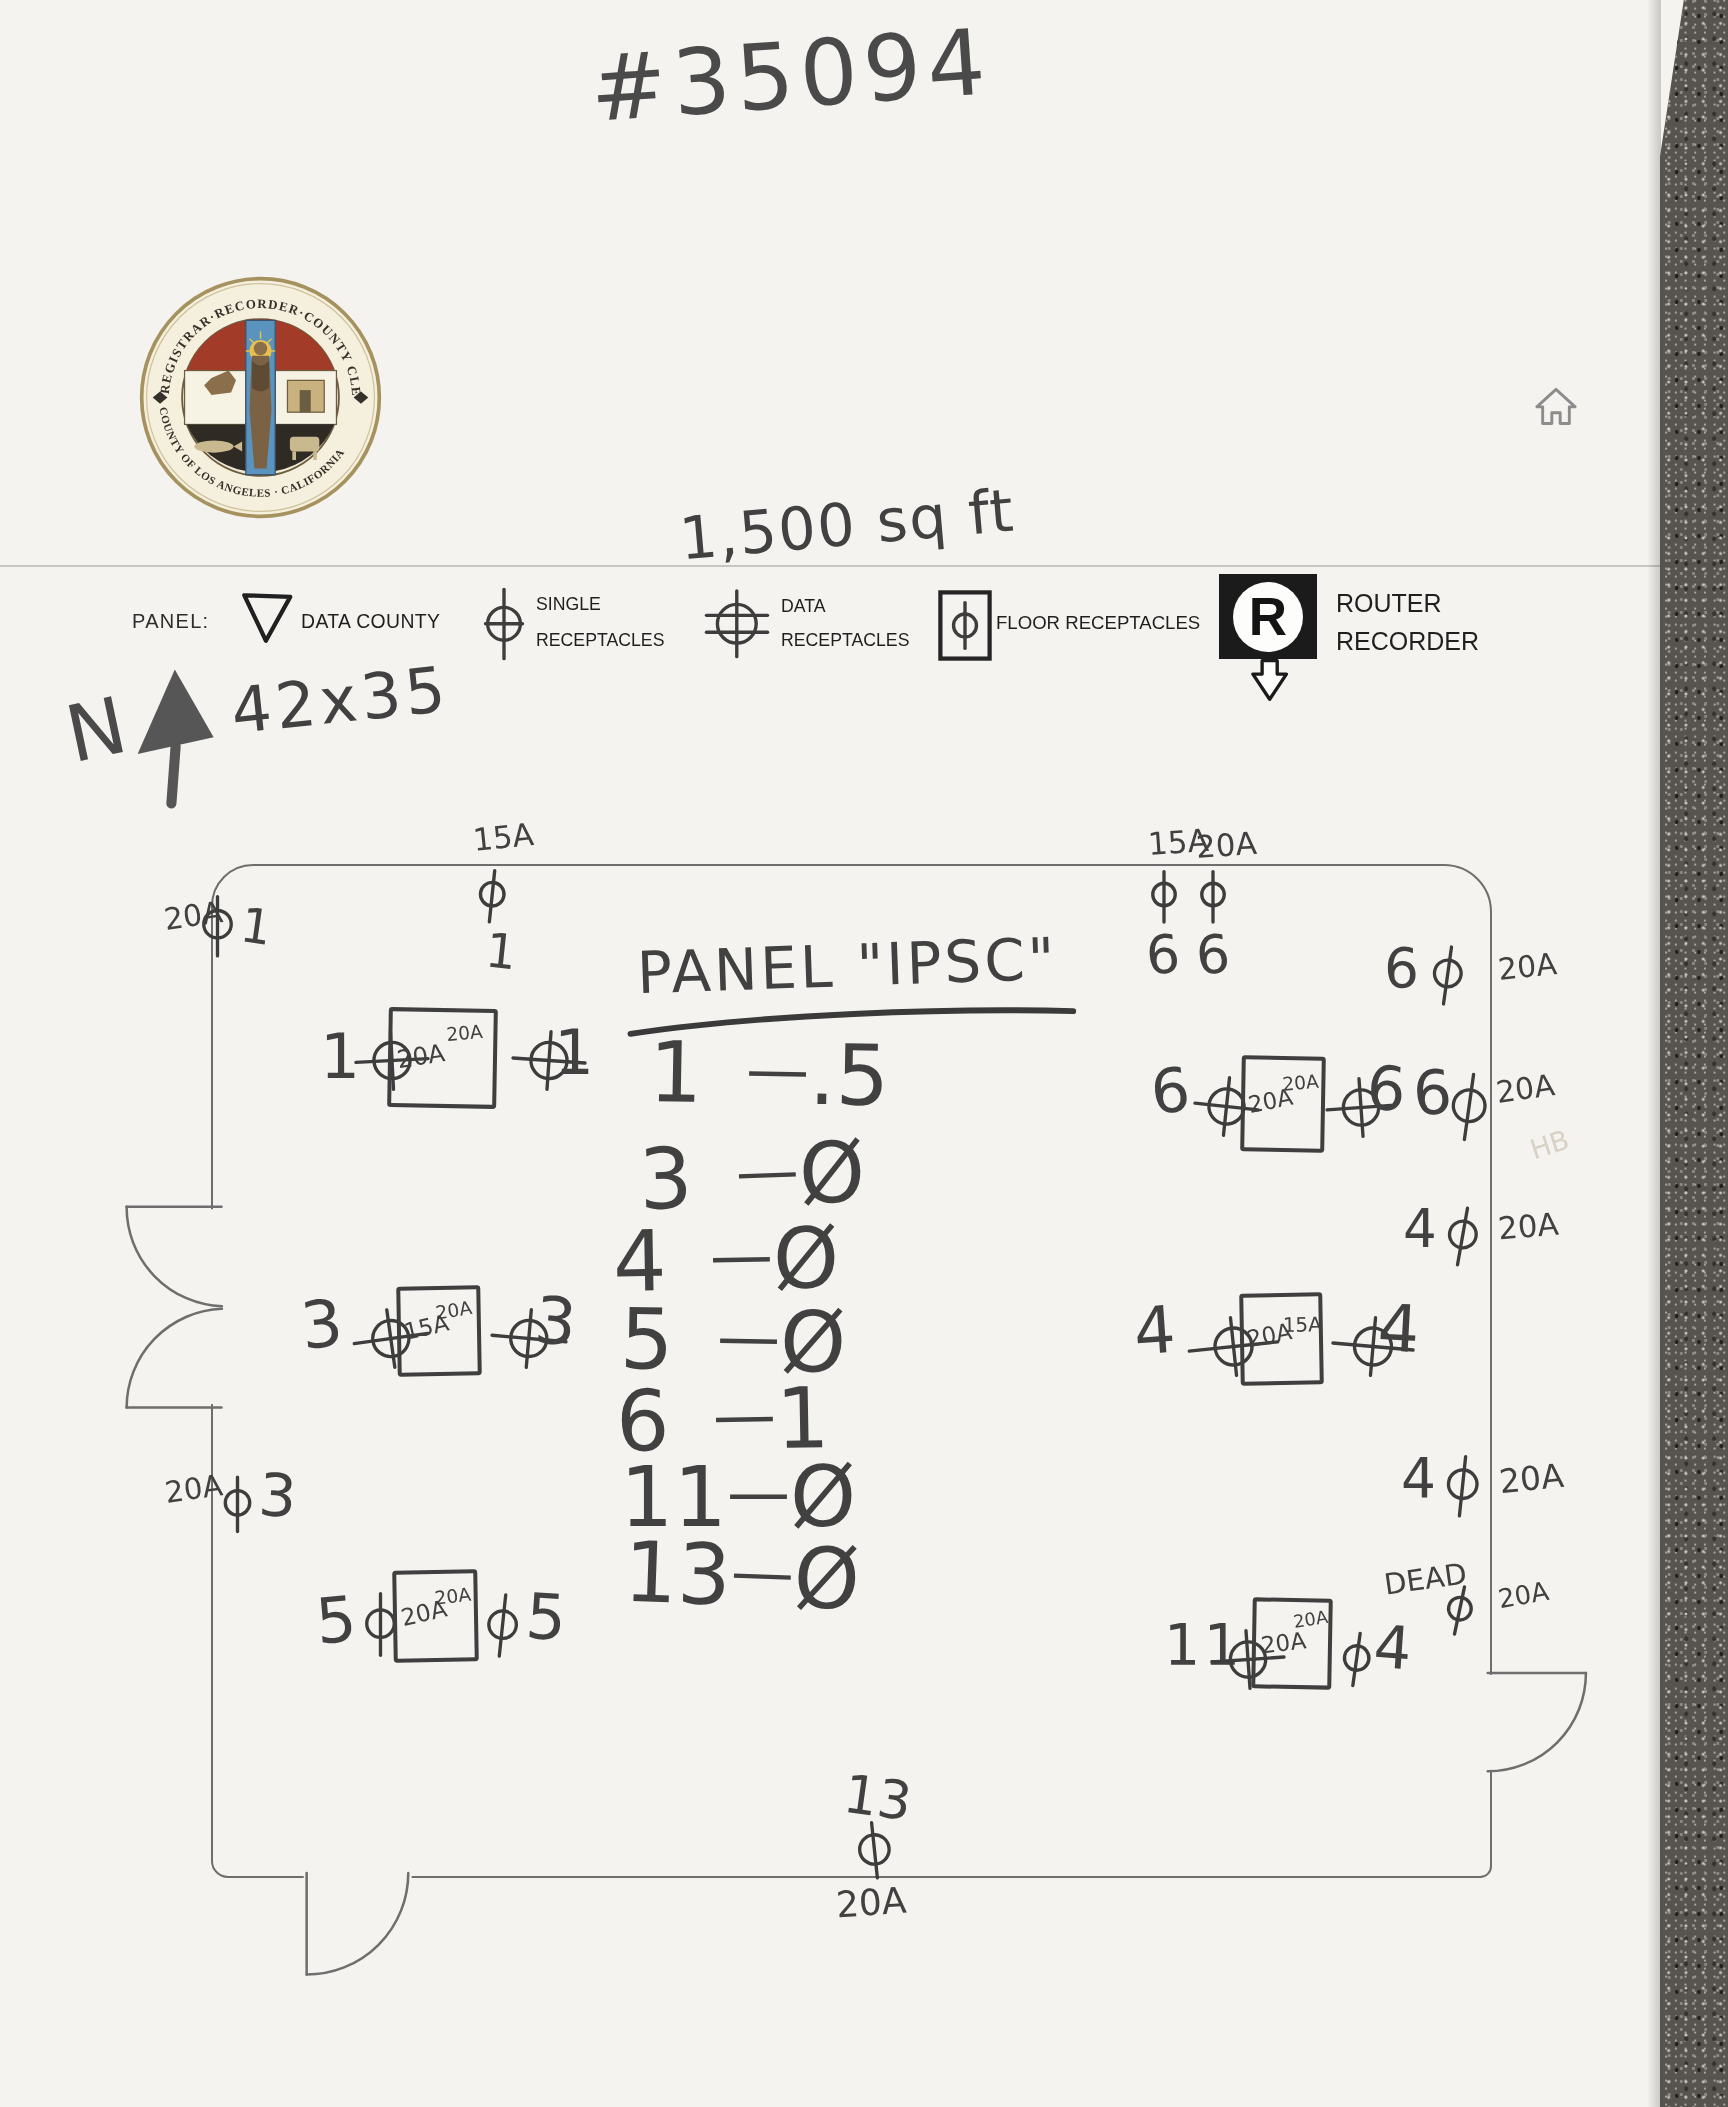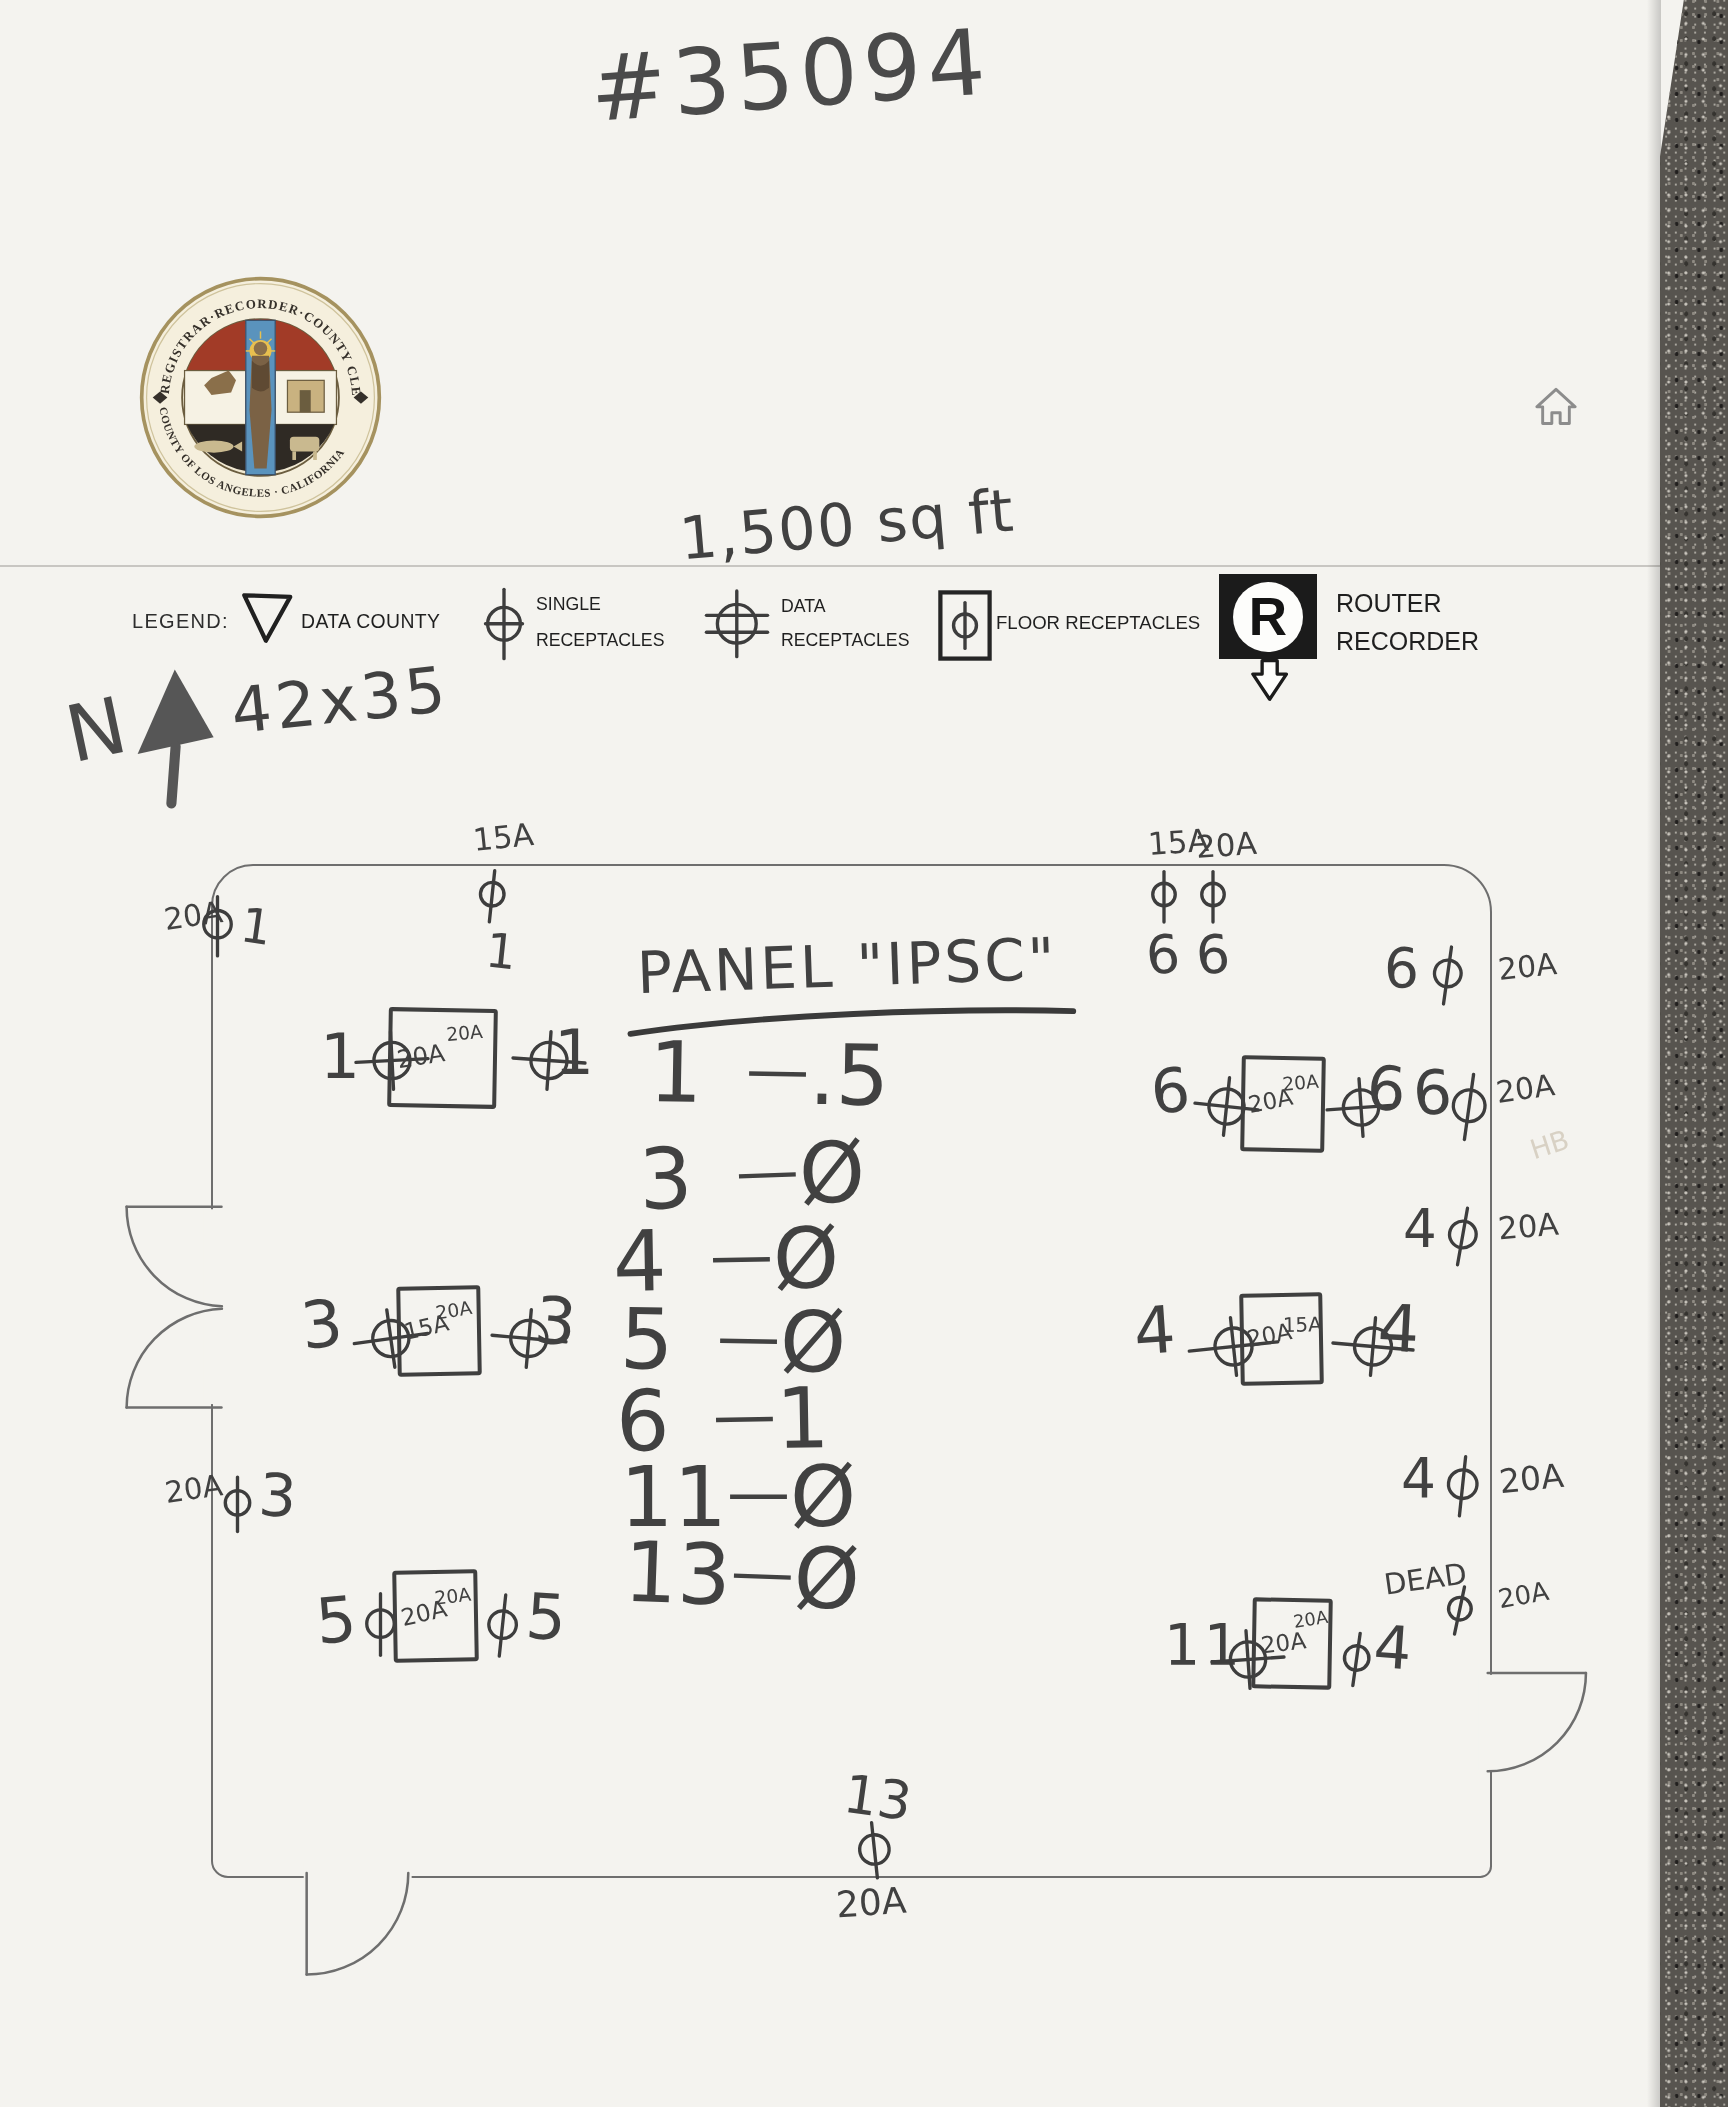--- a/index.html
+++ b/index.html
@@ -90,21 +90,21 @@
 
 
   <svg class="abs" style="left:1534px;top:386px;" width="44" height="40" viewBox="0 0 104 96">
     <path d="M52,8 L98,50 L84,50 L84,90 L62,90 L62,64 L42,64 L42,90 L20,90 L20,50 L6,50 Z" fill="none" stroke="#8c8c8c" stroke-width="7" stroke-linejoin="round"></path>
   </svg>
 
   <div class="abs hw" style="left:679px;top:495px;font-size:59px;letter-spacing:1.7px;transform:rotate(-5deg);">1,500 sq ft</div>
 
   <div class="abs" style="left:0;top:565px;width:1660px;height:1.7px;background:#c8c6c2;"></div>
 
-  <div class="abs printed" style="left:132px;top:611px;font-size:20px;letter-spacing:1.3px;color:#2d2d2d;">LEGEND:</div>
+  <div class="abs printed" style="left:132px;top:611px;font-size:20px;letter-spacing:1.3px;color:#2d2d2d;">PANEL:</div>
 
   <svg class="abs" style="left:240px;top:591px;transform:rotate(2deg);" width="53" height="54" viewBox="0 0 125 128">
     <polygon points="8,12 117,12 63,118" fill="none" stroke="#202020" stroke-width="10" stroke-linejoin="round"></polygon>
   </svg>
   <div class="abs printed" style="left:301px;top:612px;font-size:19.4px;letter-spacing:0.4px;">DATA COUNTY</div>
 
   <svg class="abs" style="left:483px;top:585px;" width="42" height="78" viewBox="0 0 100 185">
     <circle cx="50" cy="92" r="39" class="sym"></circle>
     <line x1="50" y1="10" x2="50" y2="175" class="sym"></line>
     <line x1="6" y1="92" x2="94" y2="92" class="sym"></line>

